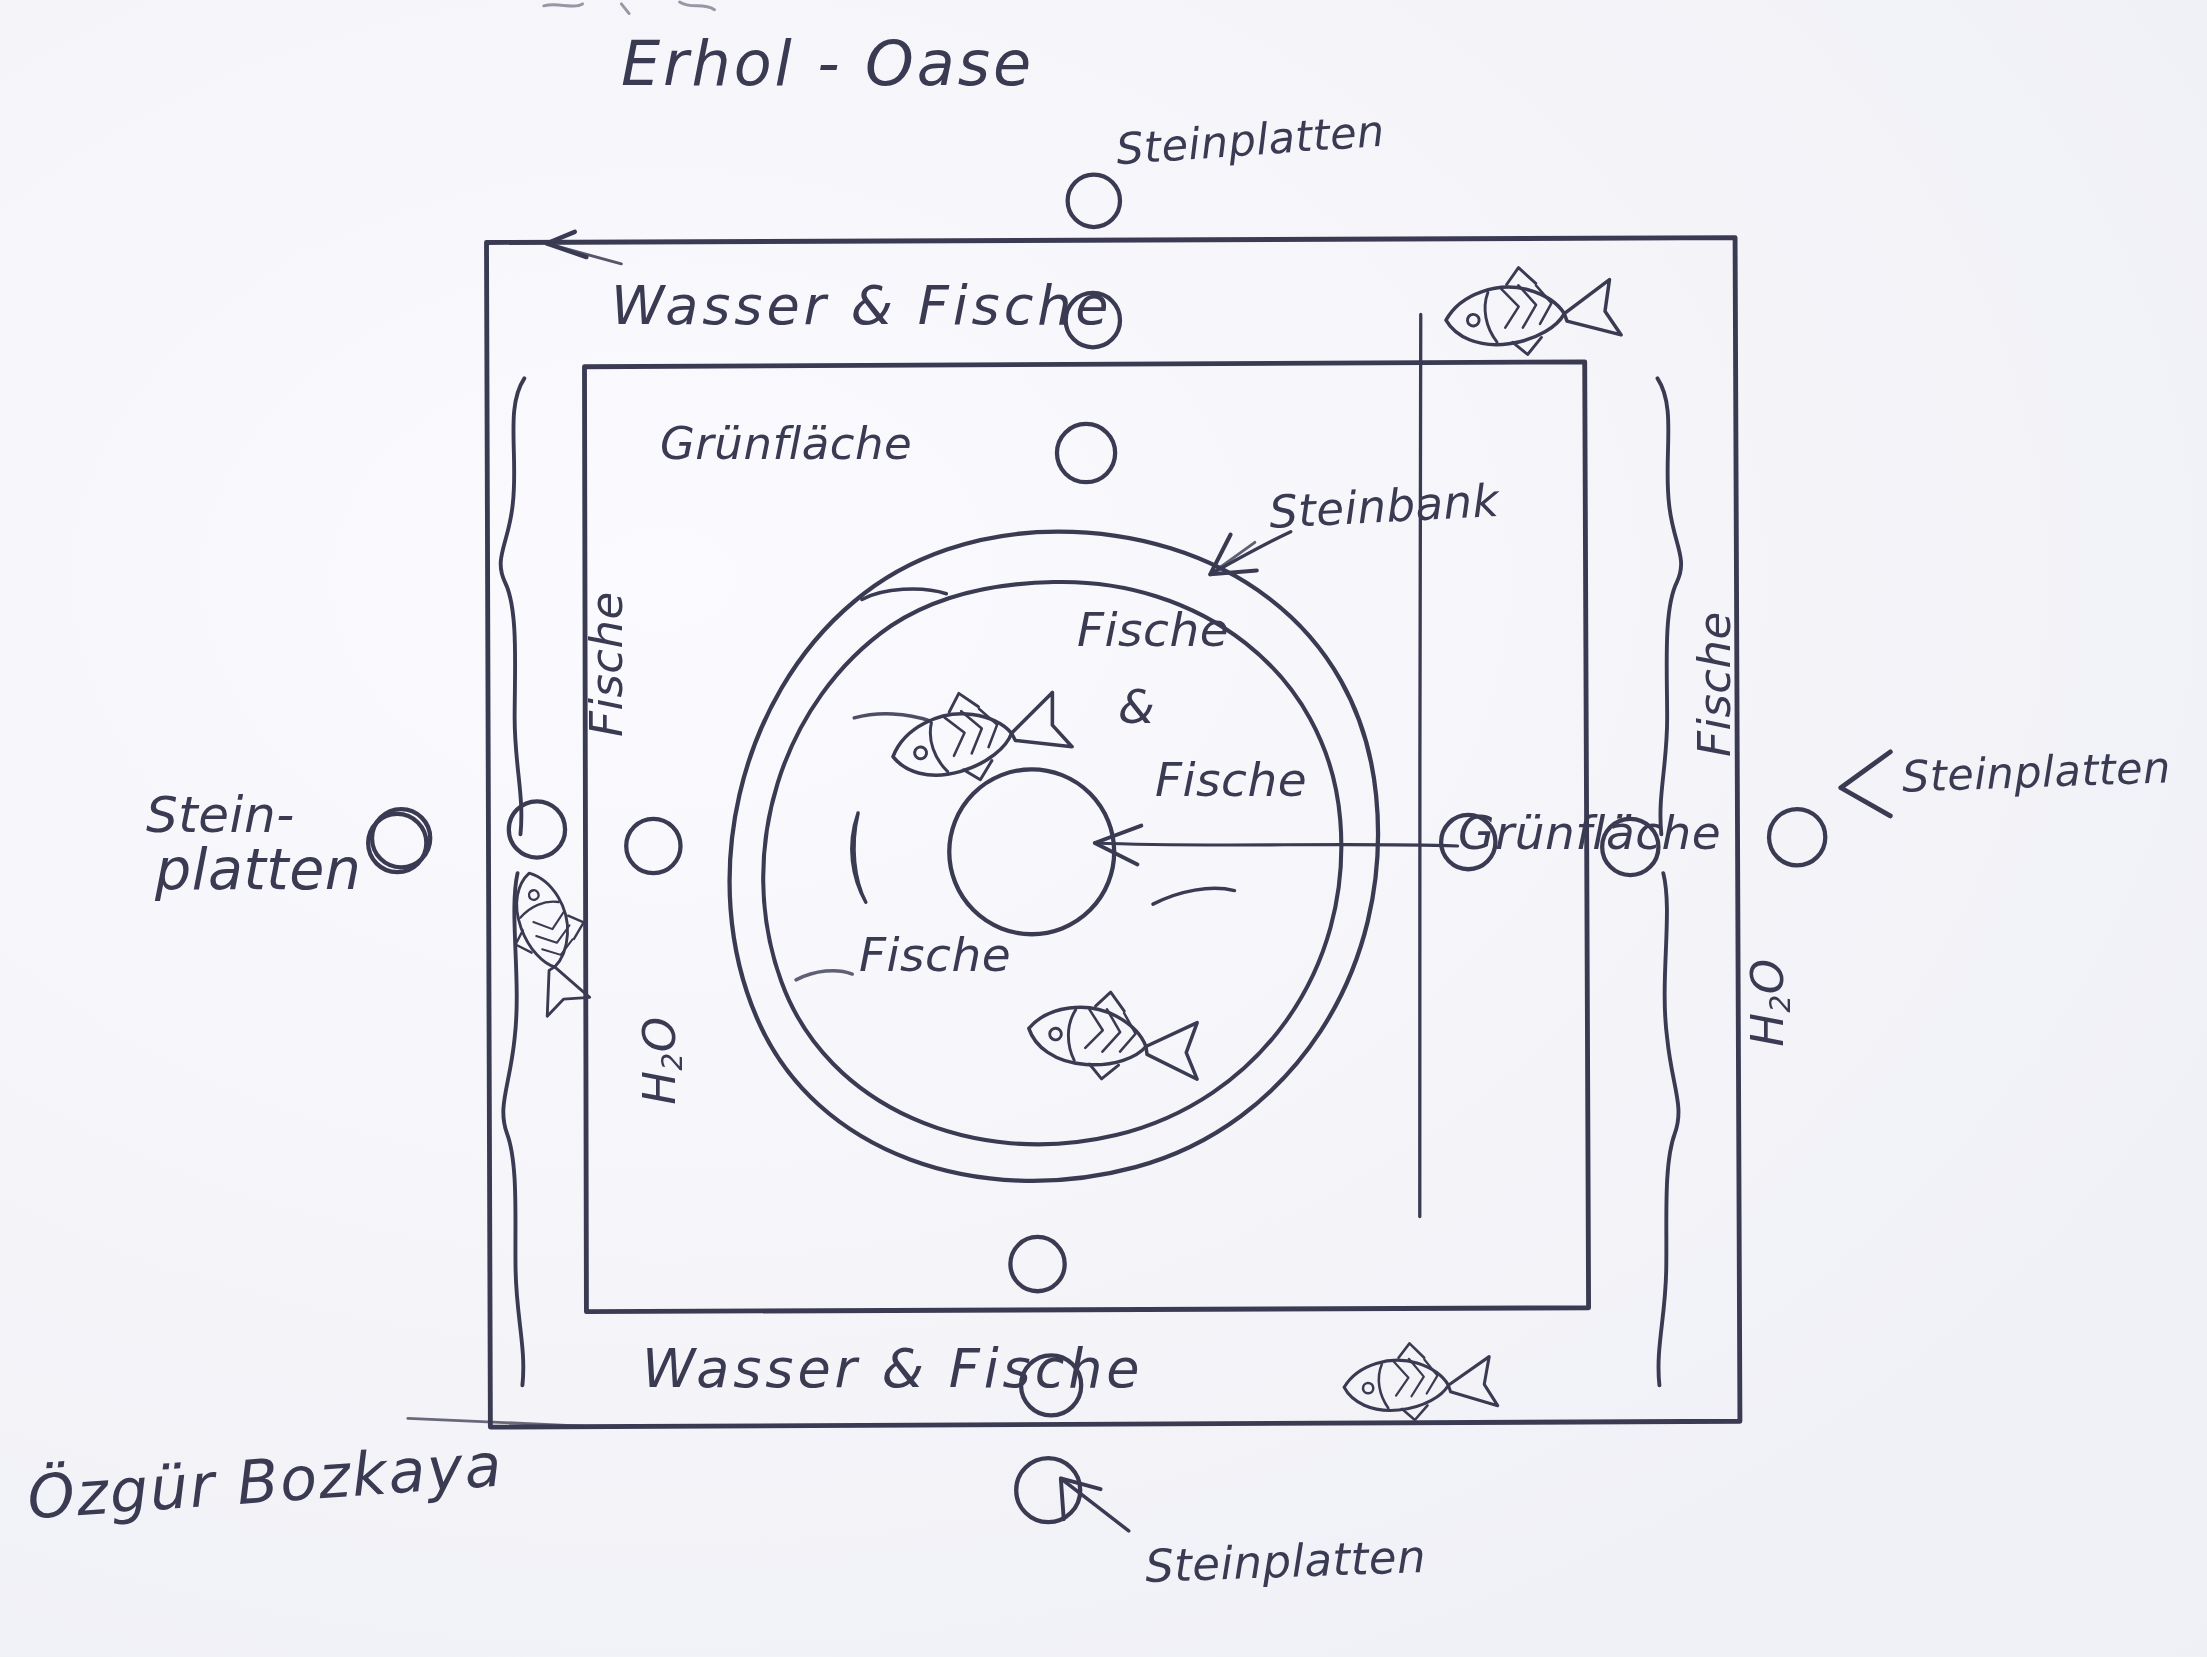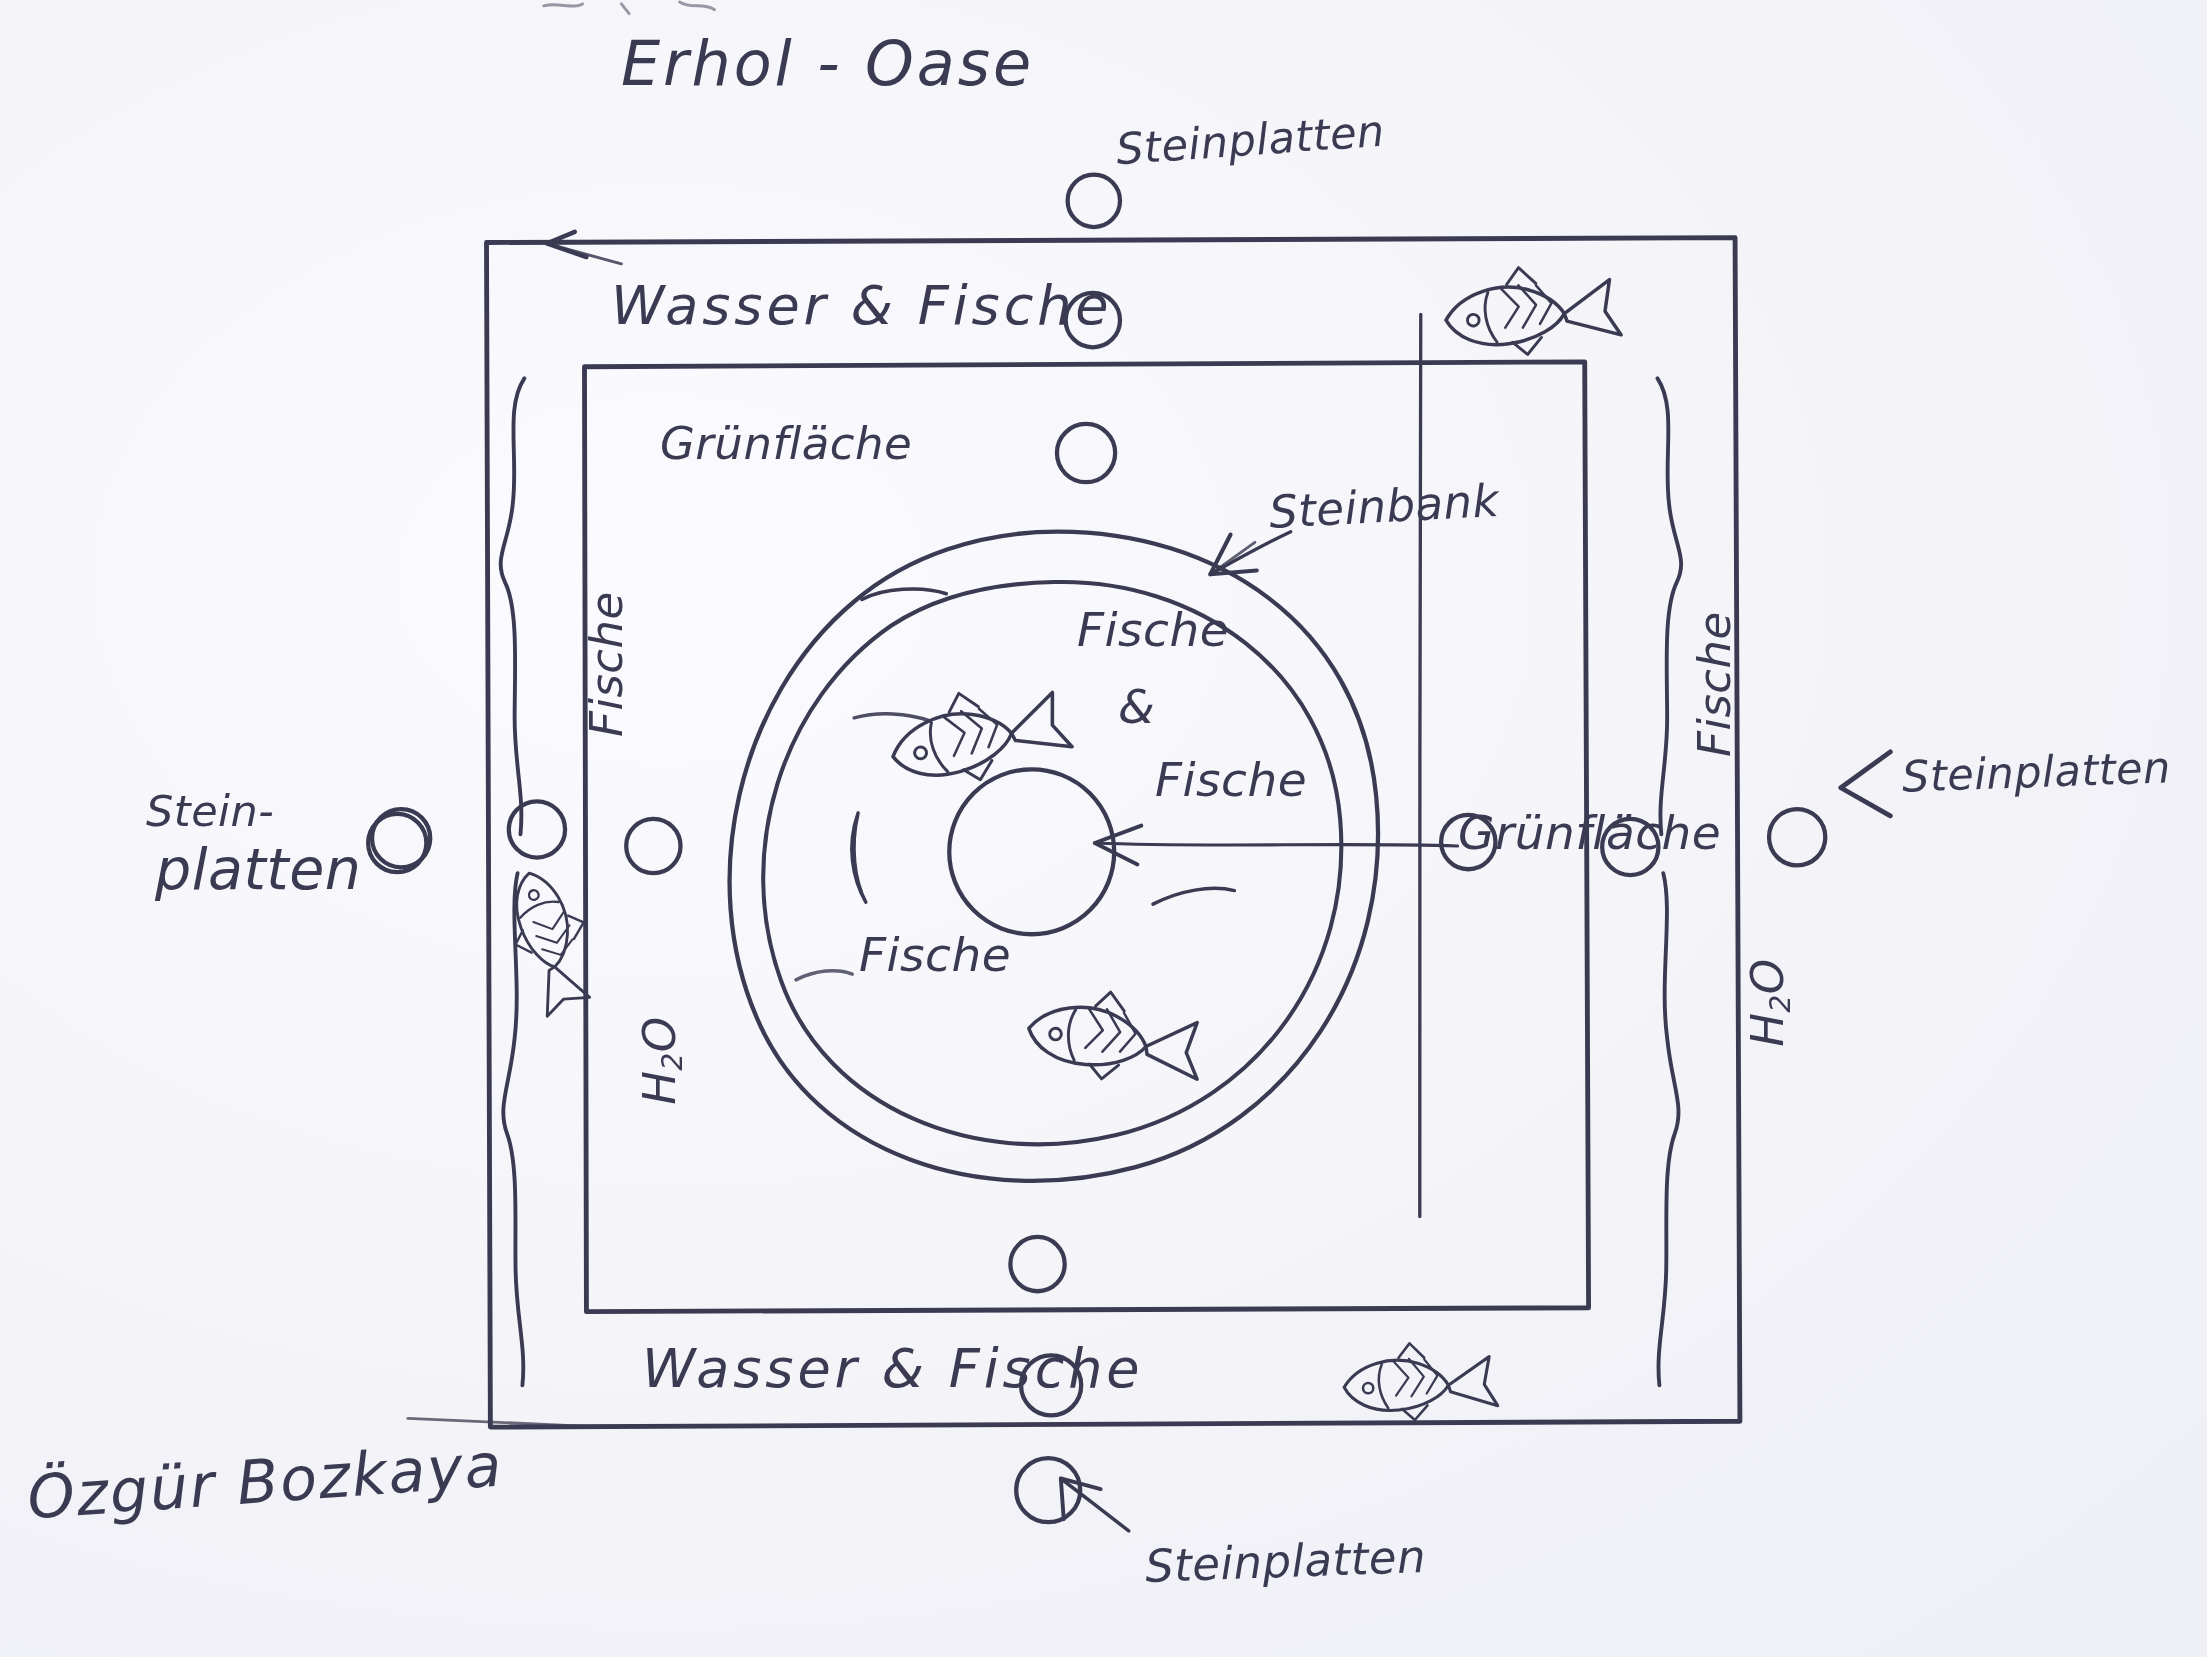--- a/index.html
+++ b/index.html
@@ -222,21 +222,21 @@
   <div class="hw rot-left" style="left:580px; top:1164px; font-size:45px;">
     <span>H</span><span class="sub">2</span><span>O</span>
   </div>
 
   <div class="hw rot-right" style="left:1688px; top:757px; font-size:45px;">Fische</div>
 
   <div class="hw rot-right" style="left:1688px; top:1106px; font-size:45px;">
     <span>H</span><span class="sub">2</span><span>O</span>
   </div>
 
-  <div class="hw" style="left:146px; top:786px; font-size:43px;">Stein-</div>
+  <div class="hw" style="left:146px; top:786px; font-size:50px;">Stein-</div>
   <div class="hw" style="left:155px; top:836px; font-size:57px;">platten</div>
 
   <div class="hw" style="left:1902px; top:747px; font-size:43px; transform:rotate(-2deg);">Steinplatten</div>
 
   <div class="hw" style="left:1458px; top:805px; font-size:47px;">Grünfläche</div>
 
   <div class="hw" style="left:642px; top:1337px; font-size:54px; letter-spacing:3.9px;">Wasser &amp; Fische</div>
 
   <div class="hw" style="left:1145px; top:1535px; font-size:45px; transform:rotate(-2deg);">Steinplatten</div>
 

